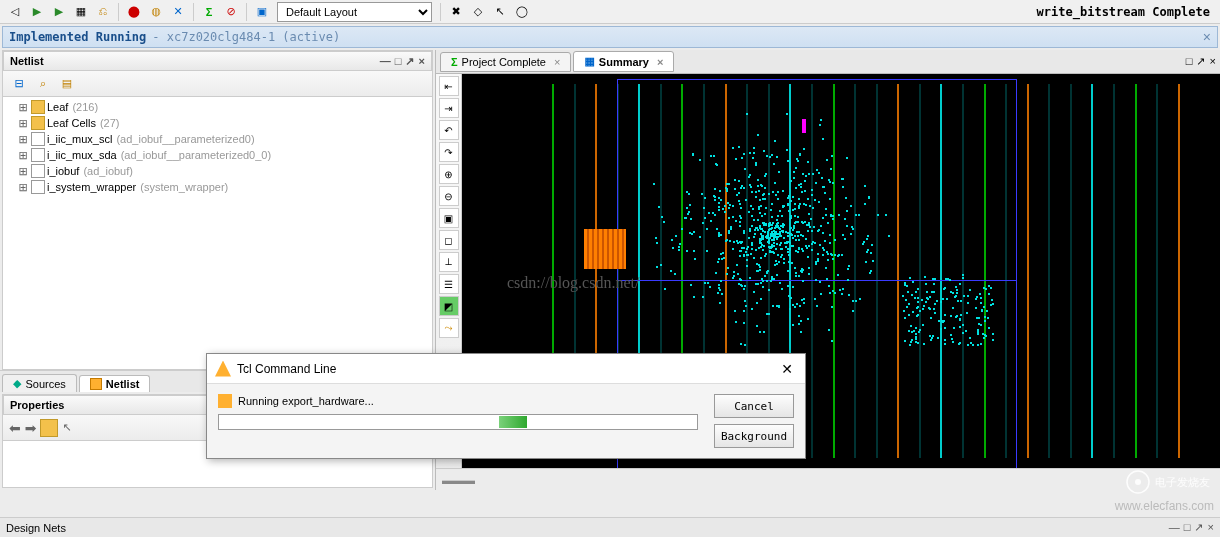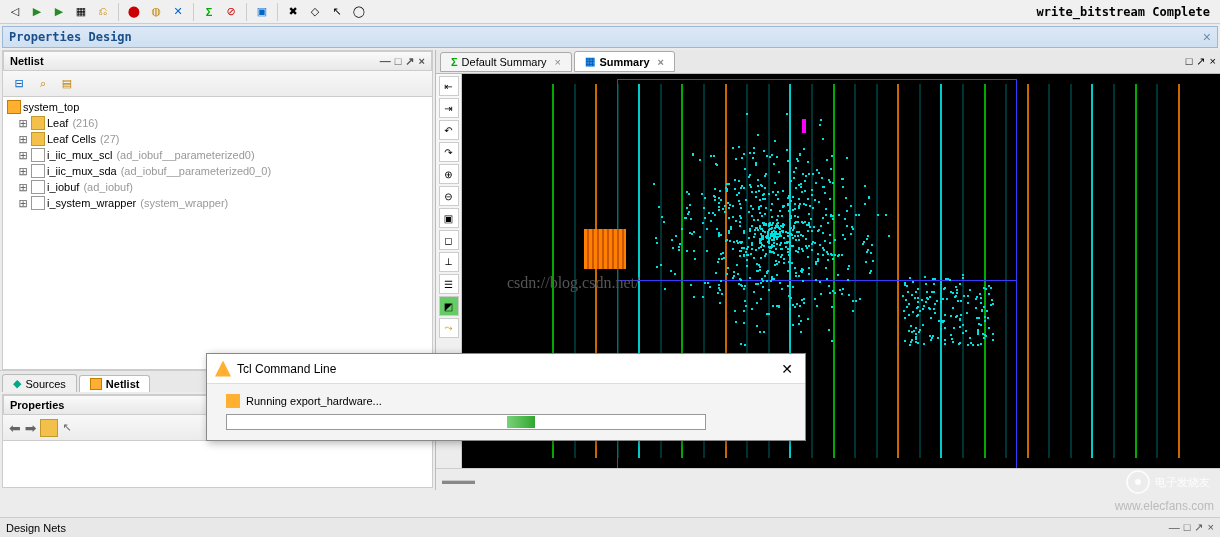--- a/index.html
+++ b/index.html
@@ -76,21 +76,21 @@
 .watermark { position: absolute; left: 45px; top: 200px; color: #555; font-size: 16px; font-family: Georgia, serif; }
 .region-lbl { position: absolute; color: #00cccc; font-size: 11px; font-family: monospace; }
 .magenta { position:absolute; left:340px; top:45px; width:4px; height:14px; background:#ff00ff;}
 
 
 .dialog { position: absolute; left: 206px; top: 353px; width: 600px; background: #f4f4f4; border: 1px solid #888; box-shadow: 2px 2px 8px rgba(0,0,0,.3); z-index: 100; }
 .dlg-title { height: 30px; display: flex; align-items: center; padding: 0 8px; background: #fff; border-bottom: 1px solid #ddd; }
 .dlg-title .ico { width: 16px; height: 16px; background: #ffb030; margin-right: 6px; clip-path: polygon(50% 0,100% 100%,0 100%); }
 .dlg-title .t { font-size: 12px; }
 .dlg-title .x { margin-left: auto; cursor: pointer; font-size: 14px; padding: 0 4px; }
-.dlg-body { padding: 10px 19px; display: flex; align-items: flex-start; }
+.dlg-body { padding: 10px 11px; display: flex; align-items: flex-start; }
 .dlg-left { flex: 1; }
 .dlg-msg { display: flex; align-items: center; gap: 6px; font-family: monospace; font-size: 12px; margin-bottom: 6px; }
 .dlg-msg .mico { width: 14px; height: 14px; background: #ffb030; }
 .progress { height: 16px; border: 1px solid #999; background: #fff; position: relative; width: 480px; }
 .progress .bar { position: absolute; left: 280px; top: 1px; width: 28px; height: 12px; background: linear-gradient(90deg,#7ad17a,#2fa82f); }
 .dlg-btns { display: flex; flex-direction: column; gap: 6px; margin-left: 12px; }
 .dlg-btns button { width: 80px; height: 24px; background: linear-gradient(#fdfdfd,#e5e5e5); border: 1px solid #999; cursor: pointer; font-family: monospace; }
 
 
 .footer { position: absolute; bottom: 0; left: 0; right: 0; height: 20px; background: #e8e8e8; border-top: 1px solid #ccc; display: flex; align-items: center; padding: 0 6px; font-family: monospace; }
@@ -111,30 +111,34 @@
   <span class="tbtn" style="color:#c08000">⎌</span>
   <span class="sep"></span>
   <span class="tbtn" style="color:#c00">⬤</span>
   <span class="tbtn" style="color:#c08000">◍</span>
   <span class="tbtn" style="color:#06c">✕</span>
   <span class="sep"></span>
   <span class="tbtn" style="color:#0a0;font-weight:bold">Σ</span>
   <span class="tbtn" style="color:#c00">⊘</span>
   <span class="sep"></span>
   <span class="tbtn" style="color:#06c">▣</span>
+  <select class="layout-select">
+    <option>Default Layout</option>
+  </select>
   <span class="sep"></span>
   <span class="tbtn">✖</span>
   <span class="tbtn">◇</span>
   <span class="tbtn">↖</span>
   <span class="tbtn">◯</span>
   <span class="status-text">write_bitstream Complete</span>
 </div>
 
 <div class="banner">
-  <span class="title">Properties Design</span>
+  <span class="title">Implemented Running</span>
+  <span class="sub">- xc7z020clg484-1  (active)</span>
   <span class="close">×</span>
 </div>
 
 <div class="main">
   <div class="left-col">
 
     <div class="netlist">
       <div class="panel-hdr">
         <span>Netlist</span>
         <div class="wctl">
@@ -143,24 +147,20 @@
           <span>↗</span>
           <span>×</span>
         </div>
       </div>
       <div class="netlist-toolbar">
         <span class="nbtn" style="color:#06c">⊟</span>
         <span class="nbtn" style="color:#c08000">⌕</span>
         <span class="nbtn" style="color:#c08000">▤</span>
       </div>
       <div class="tree">
-        <div class="tree-row">
-          <span class="ico ico-n"></span>
-          <span class="lbl">system_top</span>
-        </div>
         <div class="tree-row" style="padding-left:12px">
           <span class="exp">⊞</span>
           <span class="ico ico-folder"></span>
           <span class="lbl">Leaf</span>
           <span class="note">(216)</span>
         </div>
         <div class="tree-row" style="padding-left:12px">
           <span class="exp">⊞</span>
           <span class="ico ico-folder"></span>
           <span class="lbl">Leaf Cells</span>
@@ -219,21 +219,21 @@
         <span style="width:18px;height:18px;background:#f3c14b;border:1px solid #c29a2a;display:inline-block"></span>
         <span style="color:#666">↖</span>
       </div>
     </div>
   </div>
 
   <div class="right-col">
     <div class="right-tabs">
       <div class="rtab">
         <span style="color:#0a0;font-weight:bold">Σ</span>
-        <span>Default Summary</span>
+        <span>Project Complete</span>
         <span class="x">×</span>
       </div>
       <div class="rtab active">
         <span style="color:#06c">▦</span>
         <span>Summary</span>
         <span class="x">×</span>
       </div>
       <div class="wctl">
         <span>□</span>
         <span>↗</span>
@@ -1224,20 +1224,24 @@
   <div class="dlg-body">
     <div class="dlg-left">
       <div class="dlg-msg">
         <span class="mico"></span>
         <span>Running export_hardware...</span>
       </div>
       <div class="progress">
         <div class="bar"></div>
       </div>
     </div>
+    <div class="dlg-btns">
+      <button>Cancel</button>
+      <button>Background</button>
+    </div>
   </div>
 </div>
 
 <div class="site-logo">
   <svg width="26" height="26" viewBox="0 0 26 26">
       <circle cx="13" cy="13" r="11" fill="none" stroke="#fff" stroke-width="1.5"></circle>
       <circle cx="13" cy="13" r="3" fill="#fff"></circle>
     </svg>
   <span>电子发烧友</span>
 </div>

